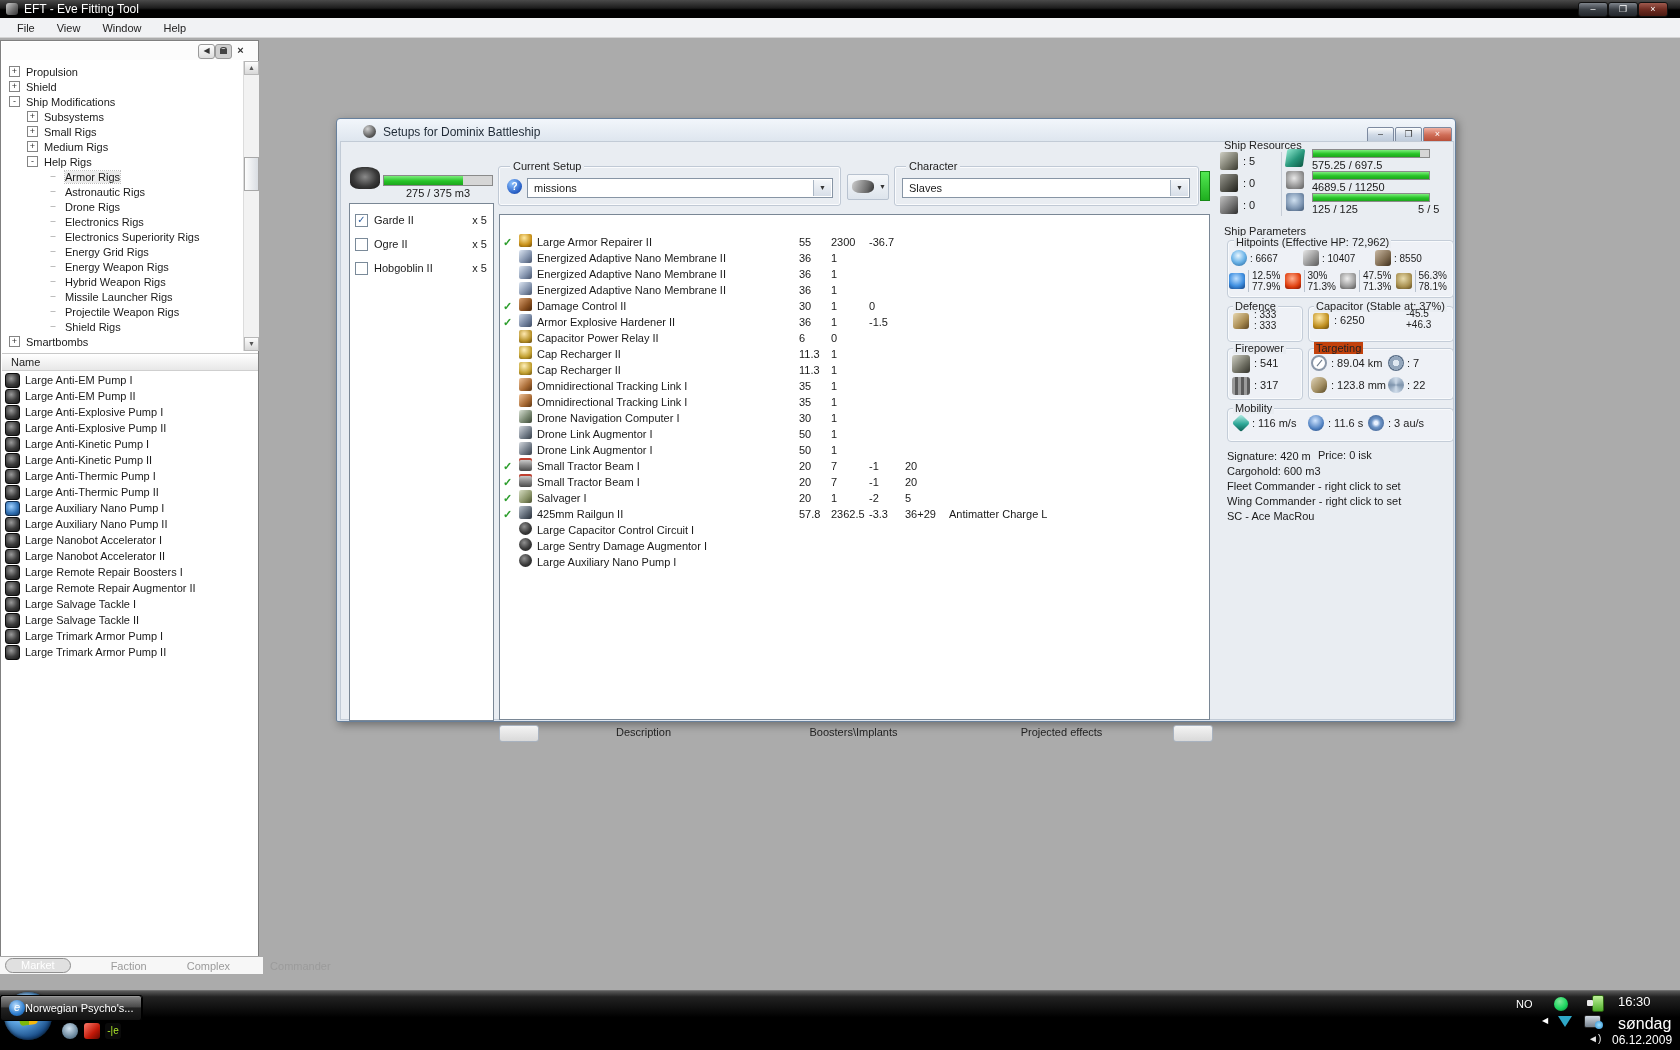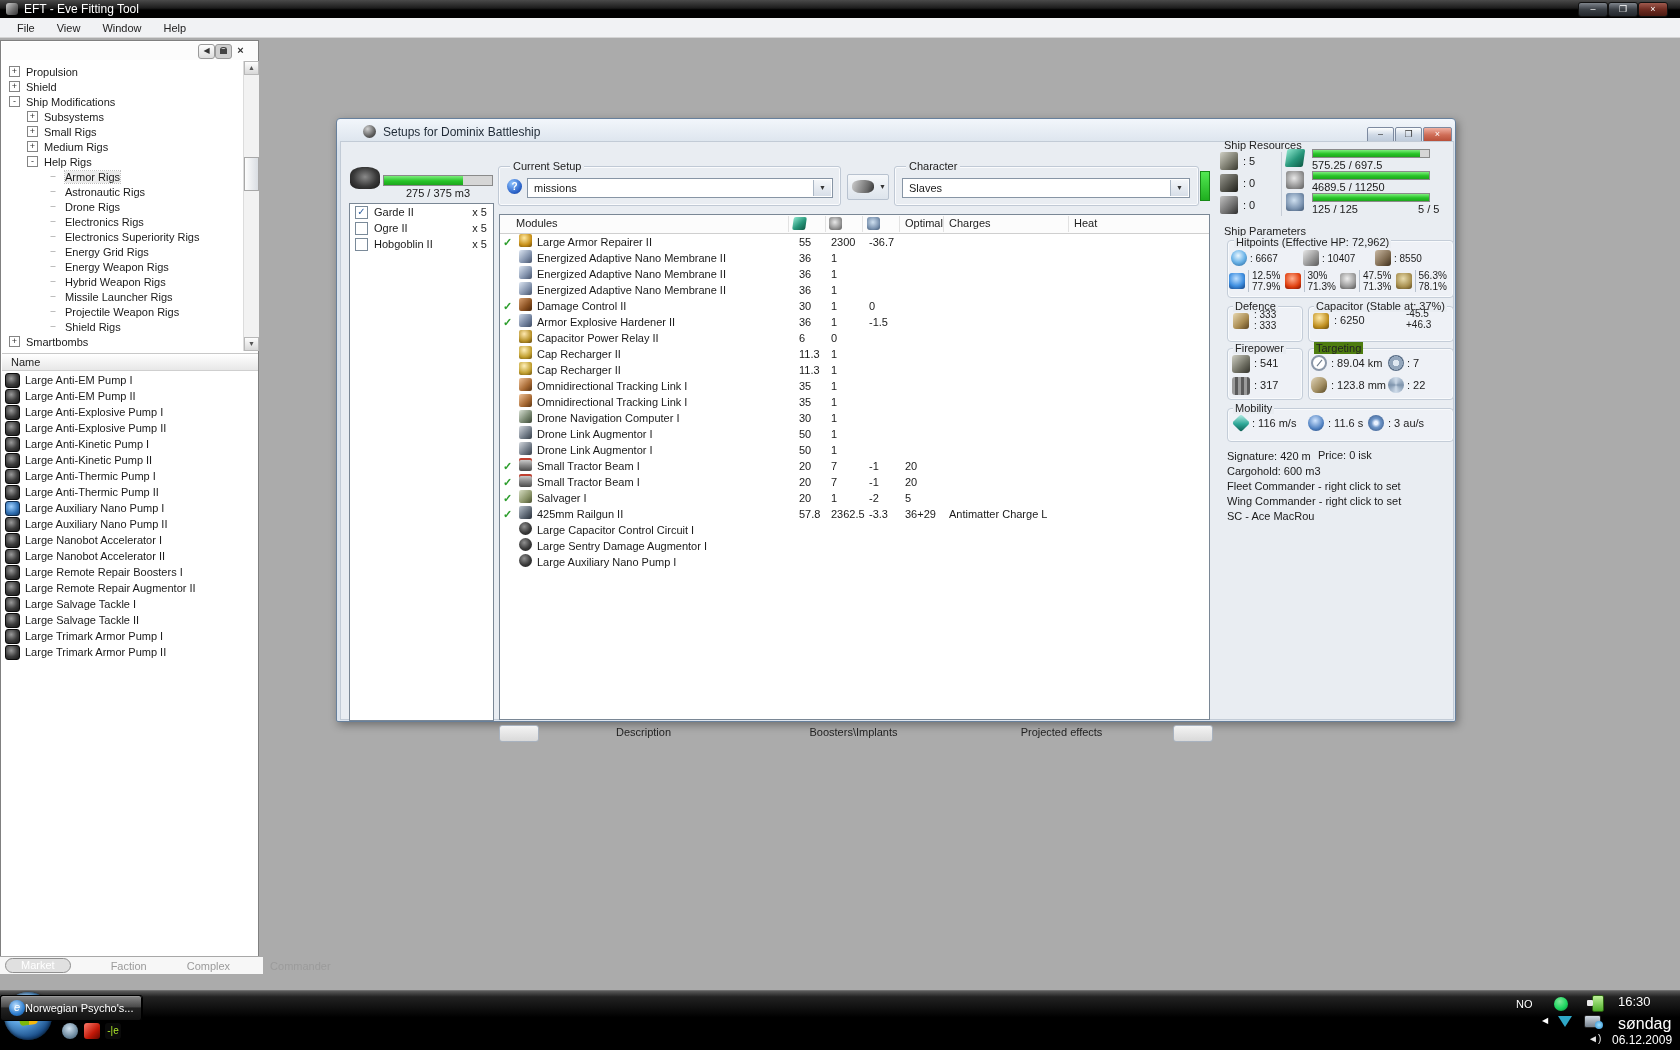--- a/index.html
+++ b/index.html
@@ -78,21 +78,21 @@
   .gbox{position:absolute;border:1px solid #c0c9d5;border-radius:3px;box-shadow:inset 0 0 0 1px #fafbfd;}
   .glabel{position:absolute;font-size:11px;color:#222;background:#e9edf2;padding:0 3px;white-space:nowrap;}
 
   
   #drone-icon{left:9px;top:25px;width:30px;height:22px;
     background:radial-gradient(ellipse at 50% 45%,#8a8a8a,#3a3a3a 55%,#151515);border-radius:40% 40% 30% 30%;}
   #drone-bar-track{left:42px;top:33px;width:110px;height:11px;border:1px solid #8a8a8a;background:#d6d6d6;box-sizing:border-box;}
   #drone-bar-fill{height:100%;background:linear-gradient(#7dee7d,#27c427 55%,#1da51d);}
   #drone-cap{left:42px;top:45px;width:110px;text-align:center;}
   #drone-list{left:8px;top:61px;width:145px;height:518px;}
-  .drone-row{height:16px;display:flex;align-items:center;padding:0 6px 0 5px;}
+  .drone-row{height:16px;display:flex;align-items:center;padding:0 6px 0 5px;margin-top:8px;}
   .cb{width:11px;height:11px;border:1px solid #7a8a99;background:#fff;margin-right:6px;flex:none;
     font-size:10px;line-height:10px;text-align:center;color:#2f5f9f;}
   .drone-row.checked .cb::after{content:"✓";}
   .drone-name{flex:1;}
   .drone-qty{color:#222;}
 
   
   #help-icon{left:166px;top:37px;width:15px;height:15px;border-radius:50%;
     background:radial-gradient(circle at 35% 30%,#8fc4ff,#2a62c8 65%,#123a86);color:#fff;font-weight:bold;
     font-size:10px;text-align:center;line-height:15px;}
@@ -462,38 +462,20 @@
 
       <div class="gbox" style="left:553px;top:24px;width:303px;height:38px;"></div>
       <span class="glabel" style="left:565px;top:18px;">Character</span>
       <div class="dropdown" style="left:561px;top:36px;width:288px;">
         <span>Slaves</span>
         <span class="dd-arrow">▼</span>
       </div>
       <div class="abs" id="char-status"></div>
 
       <div class="abs sunken" id="modules">
-        <div id="mod-header">
-          <span class="mh-text" style="left:16px;">Modules</span>
-          <span class="hsep" style="left:288px;"></span>
-            <span class="hsep" style="left:325px;"></span>
-          <span class="hsep" style="left:362px;"></span>
-            <span class="hsep" style="left:399px;"></span>
-          <span class="hsep" style="left:443px;"></span>
-            <span class="hsep" style="left:568px;"></span>
-          <span class="mh-icons">
-
-          <span class="icon ic-cpu"></span>
-              <span class="icon ic-powergrid"></span>
-              <span class="icon ic-calibration"></span>
-            </span>
-          <span class="mh-text" style="left:405px;">Optimal</span>
-          <span class="mh-text" style="left:449px;">Charges</span>
-          <span class="mh-text" style="left:574px;">Heat</span>
-        </div>
         <div id="mod-rows">
 
         <div class="m-row active">
               <span class="cell c-check"></span>
               <span class="cell c-micon icon ic-armor-repairer"></span>
               <span class="cell c-name">Large Armor Repairer II</span>
               <span class="cell c-cpu">55</span>
               <span class="cell c-pg">2300</span>
               <span class="cell c-cap">-36.7</span>
               <span class="cell c-opt"></span>
@@ -819,21 +801,21 @@
   <span class="rp-text small" style="left:1406px;top:319px;">+46.3</span>
 
   <div class="rbox" style="left:1227px;top:348px;width:74px;height:50px;"></div>
   <span class="rp-text" style="left:1233px;top:342px;background:#e9edf2;padding:0 2px;">Firepower</span>
   <span class="icon ic18 ic-turret-dps abs" style="left:1232px;top:355px;"></span>
   <span class="rp-text" style="left:1254px;top:357px;">: 541</span>
   <span class="icon ic18 ic-missile-dps abs" style="left:1232px;top:377px;"></span>
   <span class="rp-text" style="left:1254px;top:379px;">: 317</span>
 
   <div class="rbox" style="left:1308px;top:348px;width:144px;height:50px;"></div>
-  <span class="rp-text" style="left:1314px;top:342px;background:#4d7c0f;padding:0 2px;">Targeting</span>
+  <span class="rp-text" style="left:1314px;top:342px;background:#c2410c;padding:0 2px;">Targeting</span>
   <span class="icon ic16 ic-targeting-range abs" style="left:1311px;top:355px;"></span>
   <span class="rp-text" style="left:1331px;top:357px;">: 89.04 km</span>
   <span class="icon ic16 ic-max-targets abs" style="left:1388px;top:355px;"></span>
   <span class="rp-text" style="left:1407px;top:357px;">: 7</span>
   <span class="icon ic16 ic-scan-res abs" style="left:1311px;top:377px;"></span>
   <span class="rp-text" style="left:1331px;top:379px;">: 123.8 mm</span>
   <span class="icon ic16 ic-sensor-strength abs" style="left:1388px;top:377px;"></span>
   <span class="rp-text" style="left:1407px;top:379px;">: 22</span>
 
   <div class="rbox" style="left:1227px;top:408px;width:225px;height:32px;"></div>

